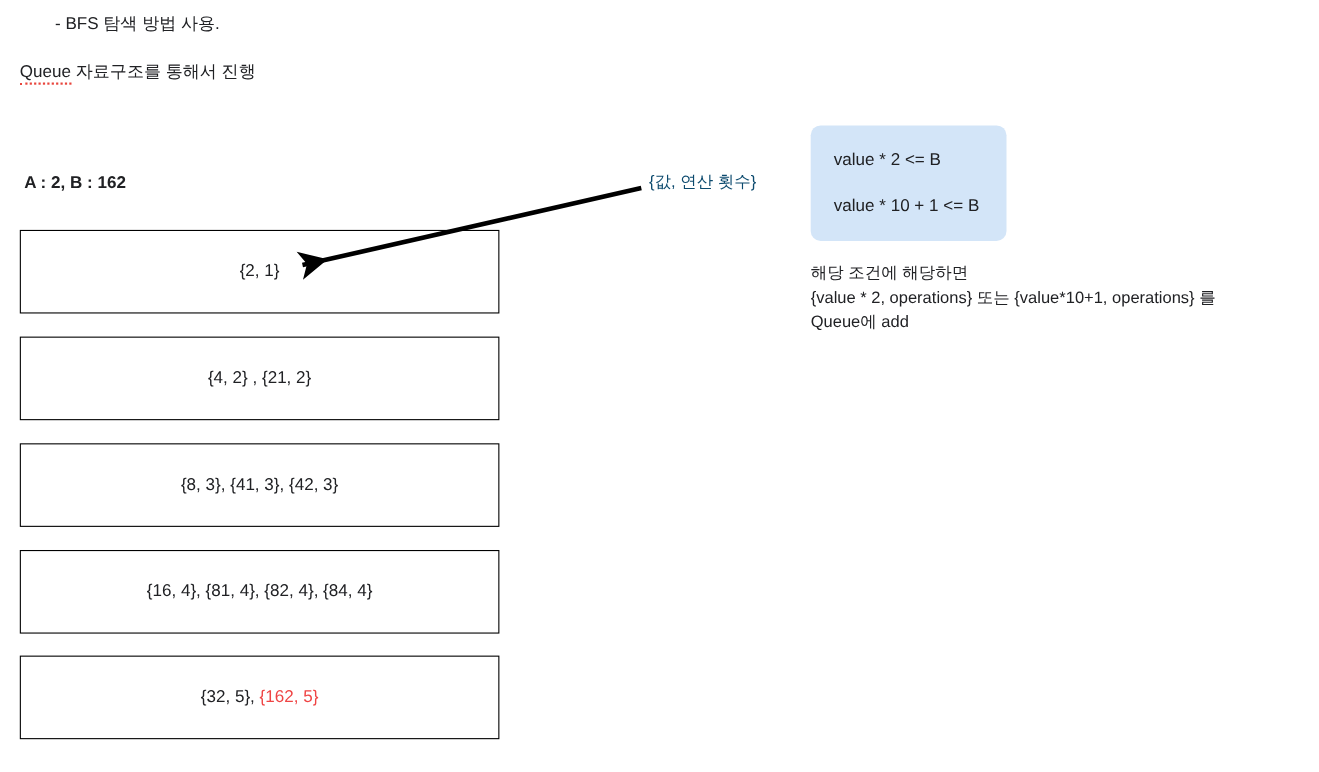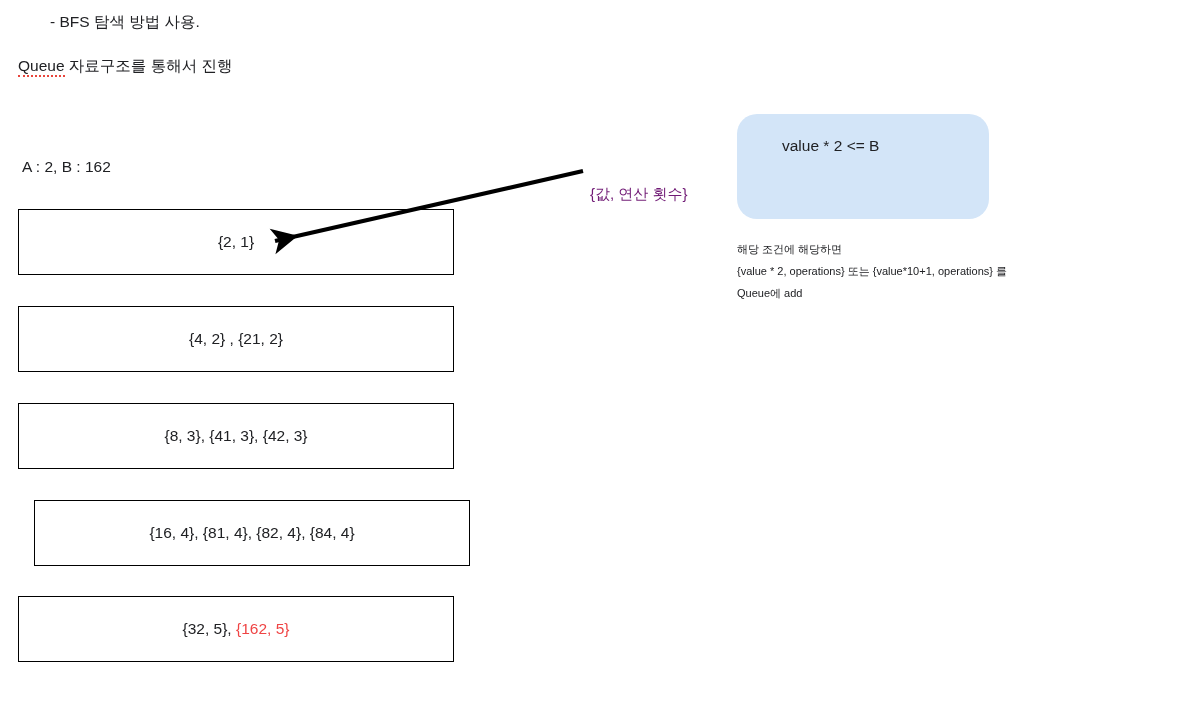--- a/index.html
+++ b/index.html
@@ -35,98 +35,98 @@
   }
 
   
   #ab-line {
     left: 22px;
     top: 157px;
     font-size: 15.5px;
     line-height: 20px;
     color: #202124;
     white-space: nowrap;
+    font-weight: bold;
   }
 
   
   .queue-box {
     position: absolute;
     left: 18px;
     width: 436px;
-    height: 66px;
+    height: 76px;
     box-sizing: border-box;
     border: 1.6px solid #000000;
     background: #ffffff;
     display: flex;
     align-items: center;
     justify-content: center;
   }
   .queue-box-text {
     font-size: 15.5px;
     line-height: 20px;
     color: #202124;
     white-space: nowrap;
     font-weight: 400;
   }
   .queue-box-text .highlight { color: #ef4444; }
 
   #queue-box-0 { top: 209px; }
   #queue-box-1 { top: 306px; }
   #queue-box-2 { top: 403px; }
-  #queue-box-3 { top: 500px; margin-left: 16px; }
+  #queue-box-3 { top: 500px; }
   #queue-box-4 { top: 596px; }
 
   
   #arrow-svg {
     position: absolute;
     left: 255px;
     top: 155px;
     width: 345px;
     height: 105px;
     pointer-events: none;
   }
 
   
   #arrow-label {
     left: 590px;
     top: 156px;
     font-size: 15px;
     line-height: 20px;
-    color: #701a75;
+    color: #0c4a6e;
     white-space: nowrap;
-    margin-top: 28px;
   }
 
   
   #condition-box {
     left: 737px;
     top: 114px;
-    width: 252px;
+    width: 178px;
     height: 105px;
     background: #d3e5f8;
-    border-radius: 20px;
+    border-radius: 9px;
     box-sizing: border-box;
-    padding: 22px 0 0 45px;
+    padding: 22px 0 0 21px;
   }
   .condition-line {
     font-size: 15.5px;
     line-height: 20px;
     color: #202124;
     white-space: nowrap;
   }
   .condition-line + .condition-line { margin-top: 22px; }
 
   
   #explanation {
     left: 737px;
     top: 238px;
     width: 450px;
   }
   .explanation-line {
-    font-size: 11px;
+    font-size: 15px;
     line-height: 22px;
     color: #202124;
     white-space: nowrap;
   }
 </style>
 </head>
 <body>
 
 <div class="abs note-line" id="note-bfs">- BFS 탐색 방법 사용.</div>
 
@@ -160,19 +160,20 @@
       <path d="M6.2,0.4 L0,3.5 L6.2,6.6 L4.6,3.5 Z" fill="#000000"></path>
     </marker>
   </defs>
   <line x1="328" y1="16" x2="20" y2="86" stroke="#000000" stroke-width="4.2" marker-end="url(#arrowhead)"></line>
 </svg>
 
 <div class="abs note-line" id="arrow-label">{값, 연산 횟수}</div>
 
 <div class="abs" id="condition-box">
   <div class="condition-line">value * 2 &lt;= B</div>
+  <div class="condition-line">value * 10 + 1 &lt;= B</div>
 </div>
 
 <div class="abs" id="explanation">
   <div class="explanation-line">해당 조건에 해당하면</div>
   <div class="explanation-line">{value * 2, operations} 또는 {value*10+1, operations} 를</div>
   <div class="explanation-line">Queue에 add</div>
 </div>
 
 </body></html>

